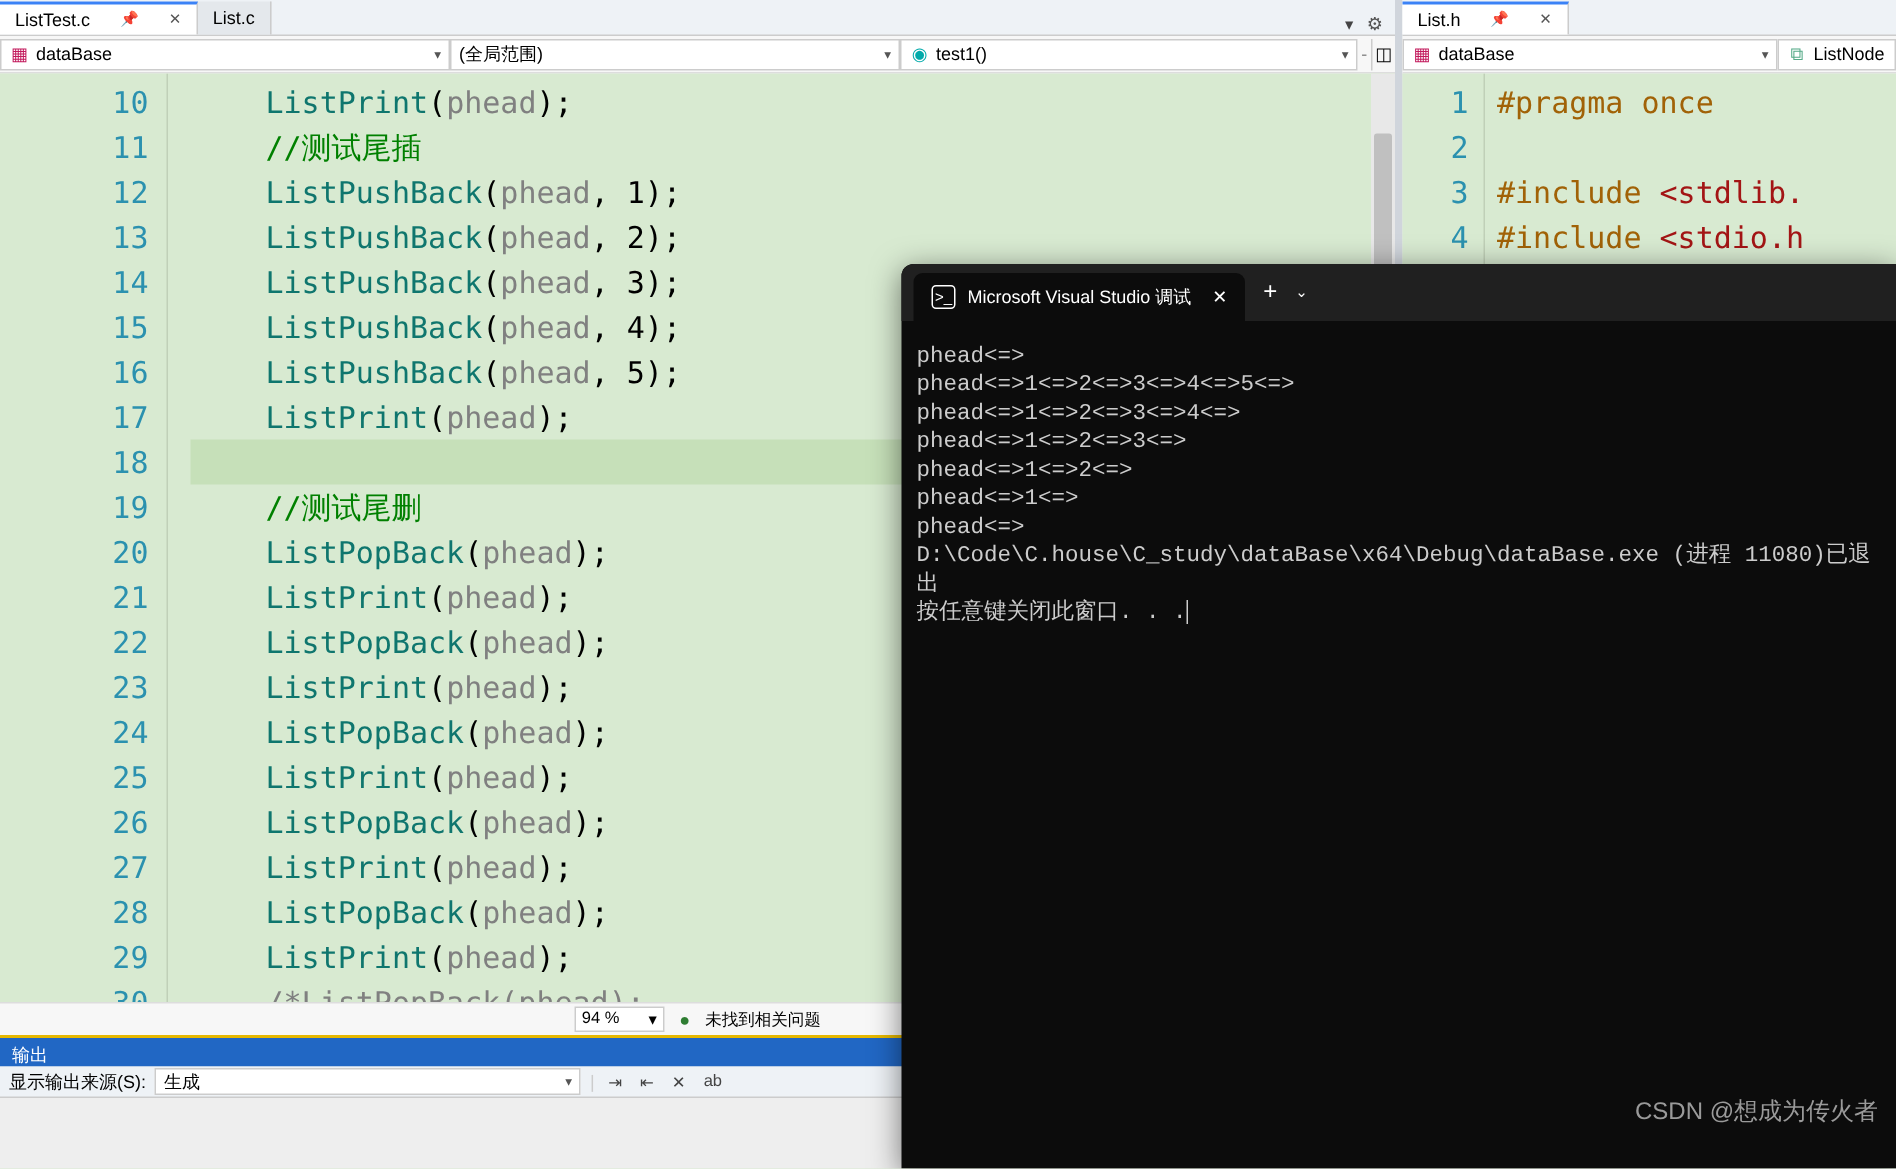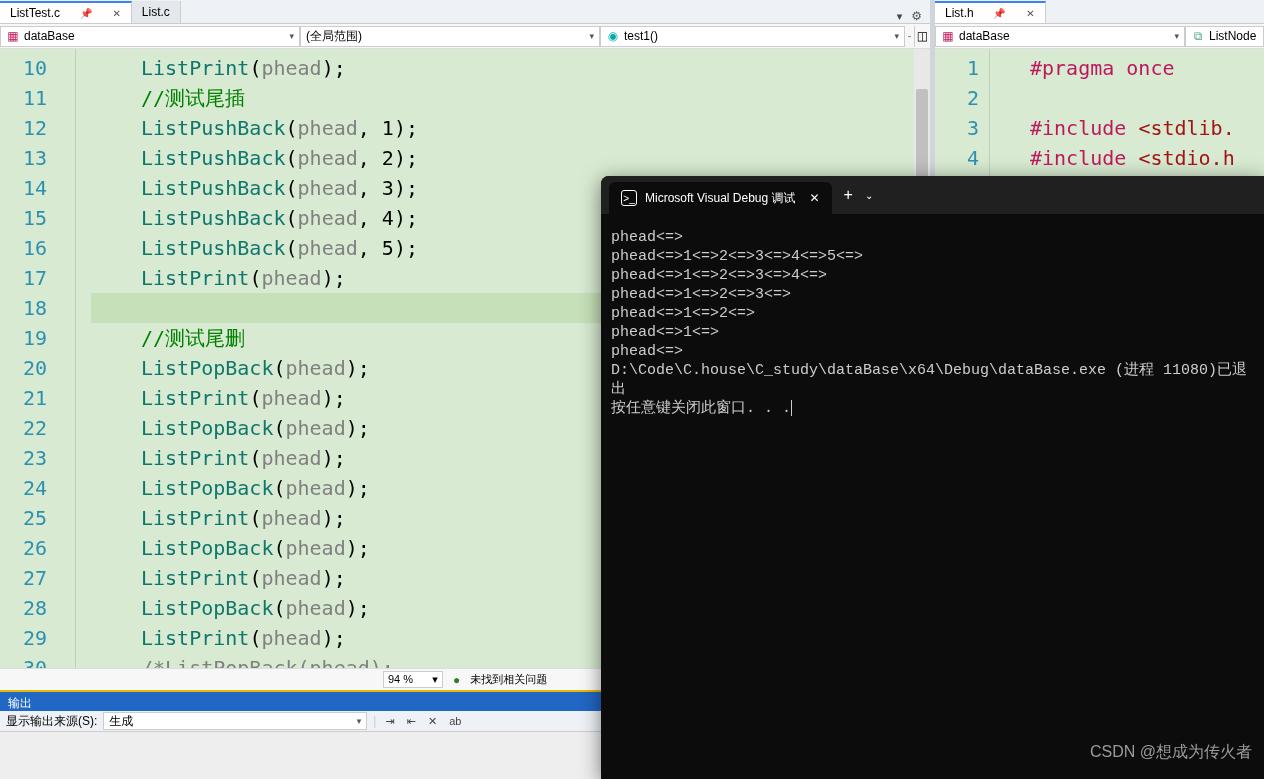--- a/index.html
+++ b/index.html
@@ -10,52 +10,52 @@
 .pin, .xclose { font-size: 10px; color: #555; }
 .nav-bar { display: flex; background: #f7f7f7; border-bottom: 1px solid #ddd; height: 25px; align-items: center; }
 .nav-combo { display: flex; align-items: center; border: 1px solid #ccc; background: #fff; height: 21px; padding: 0 5px; gap: 4px; font-size: 12px; }
 .nav-combo .icon { width: 14px; height: 14px; display: inline-flex; align-items: center; justify-content: center; }
 .dropdown-arrow { font-size: 9px; color: #555; margin-left: auto; padding-left: 4px; }
 .splitter-v { width: 5px; background: #d0d5dc; cursor: col-resize; }
 .main-row { display: flex; height: 690px; }
 .left-pane { width: 930px; display: flex; flex-direction: column; }
 .right-pane { flex: 1; display: flex; flex-direction: column; }
 .code-area { flex: 1; display: flex; background: #d8ead1; overflow: hidden; position: relative; }
-.gutter { width: 76px; text-align: right; padding-right: 28px; color: #2b91af; font-family: Consolas, monospace; font-size: 20px; line-height: 30px; background: #d8ead1; border-right: 1px solid #c0d0b8; padding-top: 4px; }
+.gutter { width: 112px; text-align: right; padding-right: 12px; color: #2b91af; font-family: Consolas, monospace; font-size: 20px; line-height: 30px; background: #d8ead1; border-right: 1px solid #c0d0b8; padding-top: 4px; }
 .fold-col { width: 15px; background: #d8ead1; }
 .code-lines { flex: 1; font-family: Consolas, monospace; font-size: 20px; line-height: 30px; padding-top: 4px; white-space: pre; }
 .code-line { padding-left: 50px; }
 .code-line.current { background: #c6e0b9; }
 .kw-func { color: #0f766e; }
 .kw-param { color: #808080; }
 .kw-comment { color: #008000; }
 .kw-comment-block { color: #808080; }
 .kw-punc { color: #000; }
-.kw-include { color: #be185d; margin-left: 32px; }
+.kw-include { color: #a16207; }
 .kw-incfile { color: #a31515; }
 .right-code-area { flex: 1; display: flex; background: #d8ead1; overflow: hidden; }
 .right-gutter { width: 55px; text-align: right; padding-right: 10px; color: #2b91af; font-family: Consolas, monospace; font-size: 20px; line-height: 30px; background: #d8ead1; border-right: 1px solid #c0d0b8; padding-top: 4px; }
 .right-code { flex: 1; font-family: Consolas, monospace; font-size: 20px; line-height: 30px; padding-left: 8px; padding-top: 4px; white-space: pre; }
 .status-strip { height: 22px; background: #f7f7f7; border-top: 1px solid #ddd; display: flex; align-items: center; padding: 0 6px; gap: 10px; font-size: 11px; justify-content: center; }
 .status-strip .zoom { width: 60px; border: 1px solid #ccc; padding: 1px 4px; background: #fff; display: flex; justify-content: space-between; }
 .ok-icon { color: #2e7d32; font-size: 12px; }
 .output-header { background: #2167c4; color: #fff; padding: 3px 8px; font-size: 12px; border-top: 2px solid #e6b800; height: 21px; }
 .output-toolbar { background: #eef2f6; border-bottom: 1px solid #ccc; padding: 3px 6px; display: flex; align-items: center; gap: 6px; font-size: 12px; height: 21px; overflow:hidden; }
 .scrollbar-v { position: absolute; right: 0; top: 0; width: 16px; height: 100%; background: #e8e8e8; }
 .scroll-thumb { position: absolute; width: 12px; left: 2px; background: #c0c0c0; border-radius: 2px; }
 
 .terminal { position: absolute; top: 176px; left: 601px; width: 663px; height: 603px; background: #0c0c0c; border-radius: 8px 0 0 0; box-shadow: 0 4px 20px rgba(0,0,0,0.5); }
 .term-titlebar { height: 38px; background: #202020; display: flex; align-items: center; border-radius: 8px 0 0 0; }
 .term-tab { background: #0c0c0c; color: #fff; padding: 8px 12px; display: flex; align-items: center; gap: 8px; font-size: 12px; border-radius: 6px 6px 0 0; margin-left: 8px; margin-top:6px; height:32px; }
 .term-tab-icon { width: 16px; height: 16px; border: 1.5px solid #fff; border-radius: 3px; display: inline-flex; align-items: center; justify-content: center; font-size: 10px; }
 .term-newtab { color: #fff; padding: 0 12px; font-size: 16px; cursor: pointer; }
 .term-drop { color: #fff; font-size: 10px; }
 .term-body { padding: 14px 10px; font-family: Consolas, "Courier New", monospace; font-size: 15px; line-height: 19px; color: #ccc; white-space: pre-wrap; }
 .term-cursor { display: inline-block; width: 1px; height: 16px; background: #ccc; vertical-align: middle; }
-.watermark { position: absolute; right: 12px; bottom: 16px; color: rgba(180,180,180,0.85); font-size: 16px; font-family: sans-serif; }
+.watermark { position: absolute; right: 12px; bottom: 27px; color: rgba(180,180,180,0.85); font-size: 16px; font-family: sans-serif; }
 .gear-icon { font-size: 12px; color: #555; padding: 0 4px; }
 .nav-dash { width:9px; text-align:center; color:#888; }
 .split-btn { width:16px; display:flex; align-items:center; justify-content:center; border-left:1px solid #ccc; height:21px; }
 .tab-strip-fill { flex:1; }
 .tab-strip-right { display:flex; align-items:center; gap:2px; padding-right:4px; }
 .tool-icon { font-size:11px; color:#444; padding:0 3px; }
 </style>
 </head>
 <body>
 
@@ -191,37 +191,37 @@
     </div>
   </div>
 </div>
 
 <div>
   <div class="output-header">
     <span>输出</span>
   </div>
   <div class="output-toolbar">
     <span>显示输出来源(S):</span>
-    <div class="nav-combo" style="width:264px;height:18px">
+    <div class="nav-combo" style="width:284px;height:18px">
       <span>生成</span>
       <span class="dropdown-arrow">▾</span>
     </div>
     <span style="color:#ccc">|</span>
     <span class="tool-icon">⇥</span>
     <span class="tool-icon">⇤</span>
     <span class="tool-icon">✕</span>
     <span class="tool-icon">ab</span>
   </div>
 </div>
 
 <div class="terminal">
   <div class="term-titlebar">
     <div class="term-tab">
       <span class="term-tab-icon">&gt;_</span>
-      <span>Microsoft Visual Debug 调试</span>
+      <span>Microsoft Visual Studio 调试</span>
       <span style="padding-left:6px">✕</span>
     </div>
     <span class="term-newtab">+</span>
     <span class="term-drop">⌄</span>
   </div>
   <div class="term-body" id="term-body"><div>phead&lt;=&gt;</div><div>phead&lt;=&gt;1&lt;=&gt;2&lt;=&gt;3&lt;=&gt;4&lt;=&gt;5&lt;=&gt;</div><div>phead&lt;=&gt;1&lt;=&gt;2&lt;=&gt;3&lt;=&gt;4&lt;=&gt;</div><div>phead&lt;=&gt;1&lt;=&gt;2&lt;=&gt;3&lt;=&gt;</div><div>phead&lt;=&gt;1&lt;=&gt;2&lt;=&gt;</div><div>phead&lt;=&gt;1&lt;=&gt;</div><div>phead&lt;=&gt;</div><div></div><div>D:\Code\C.house\C_study\dataBase\x64\Debug\dataBase.exe (进程 11080)已退出</div><div>按任意键关闭此窗口. . .<span class="term-cursor"></span></div></div>
 </div>
 
 <div class="watermark">CSDN @想成为传火者</div>
 

